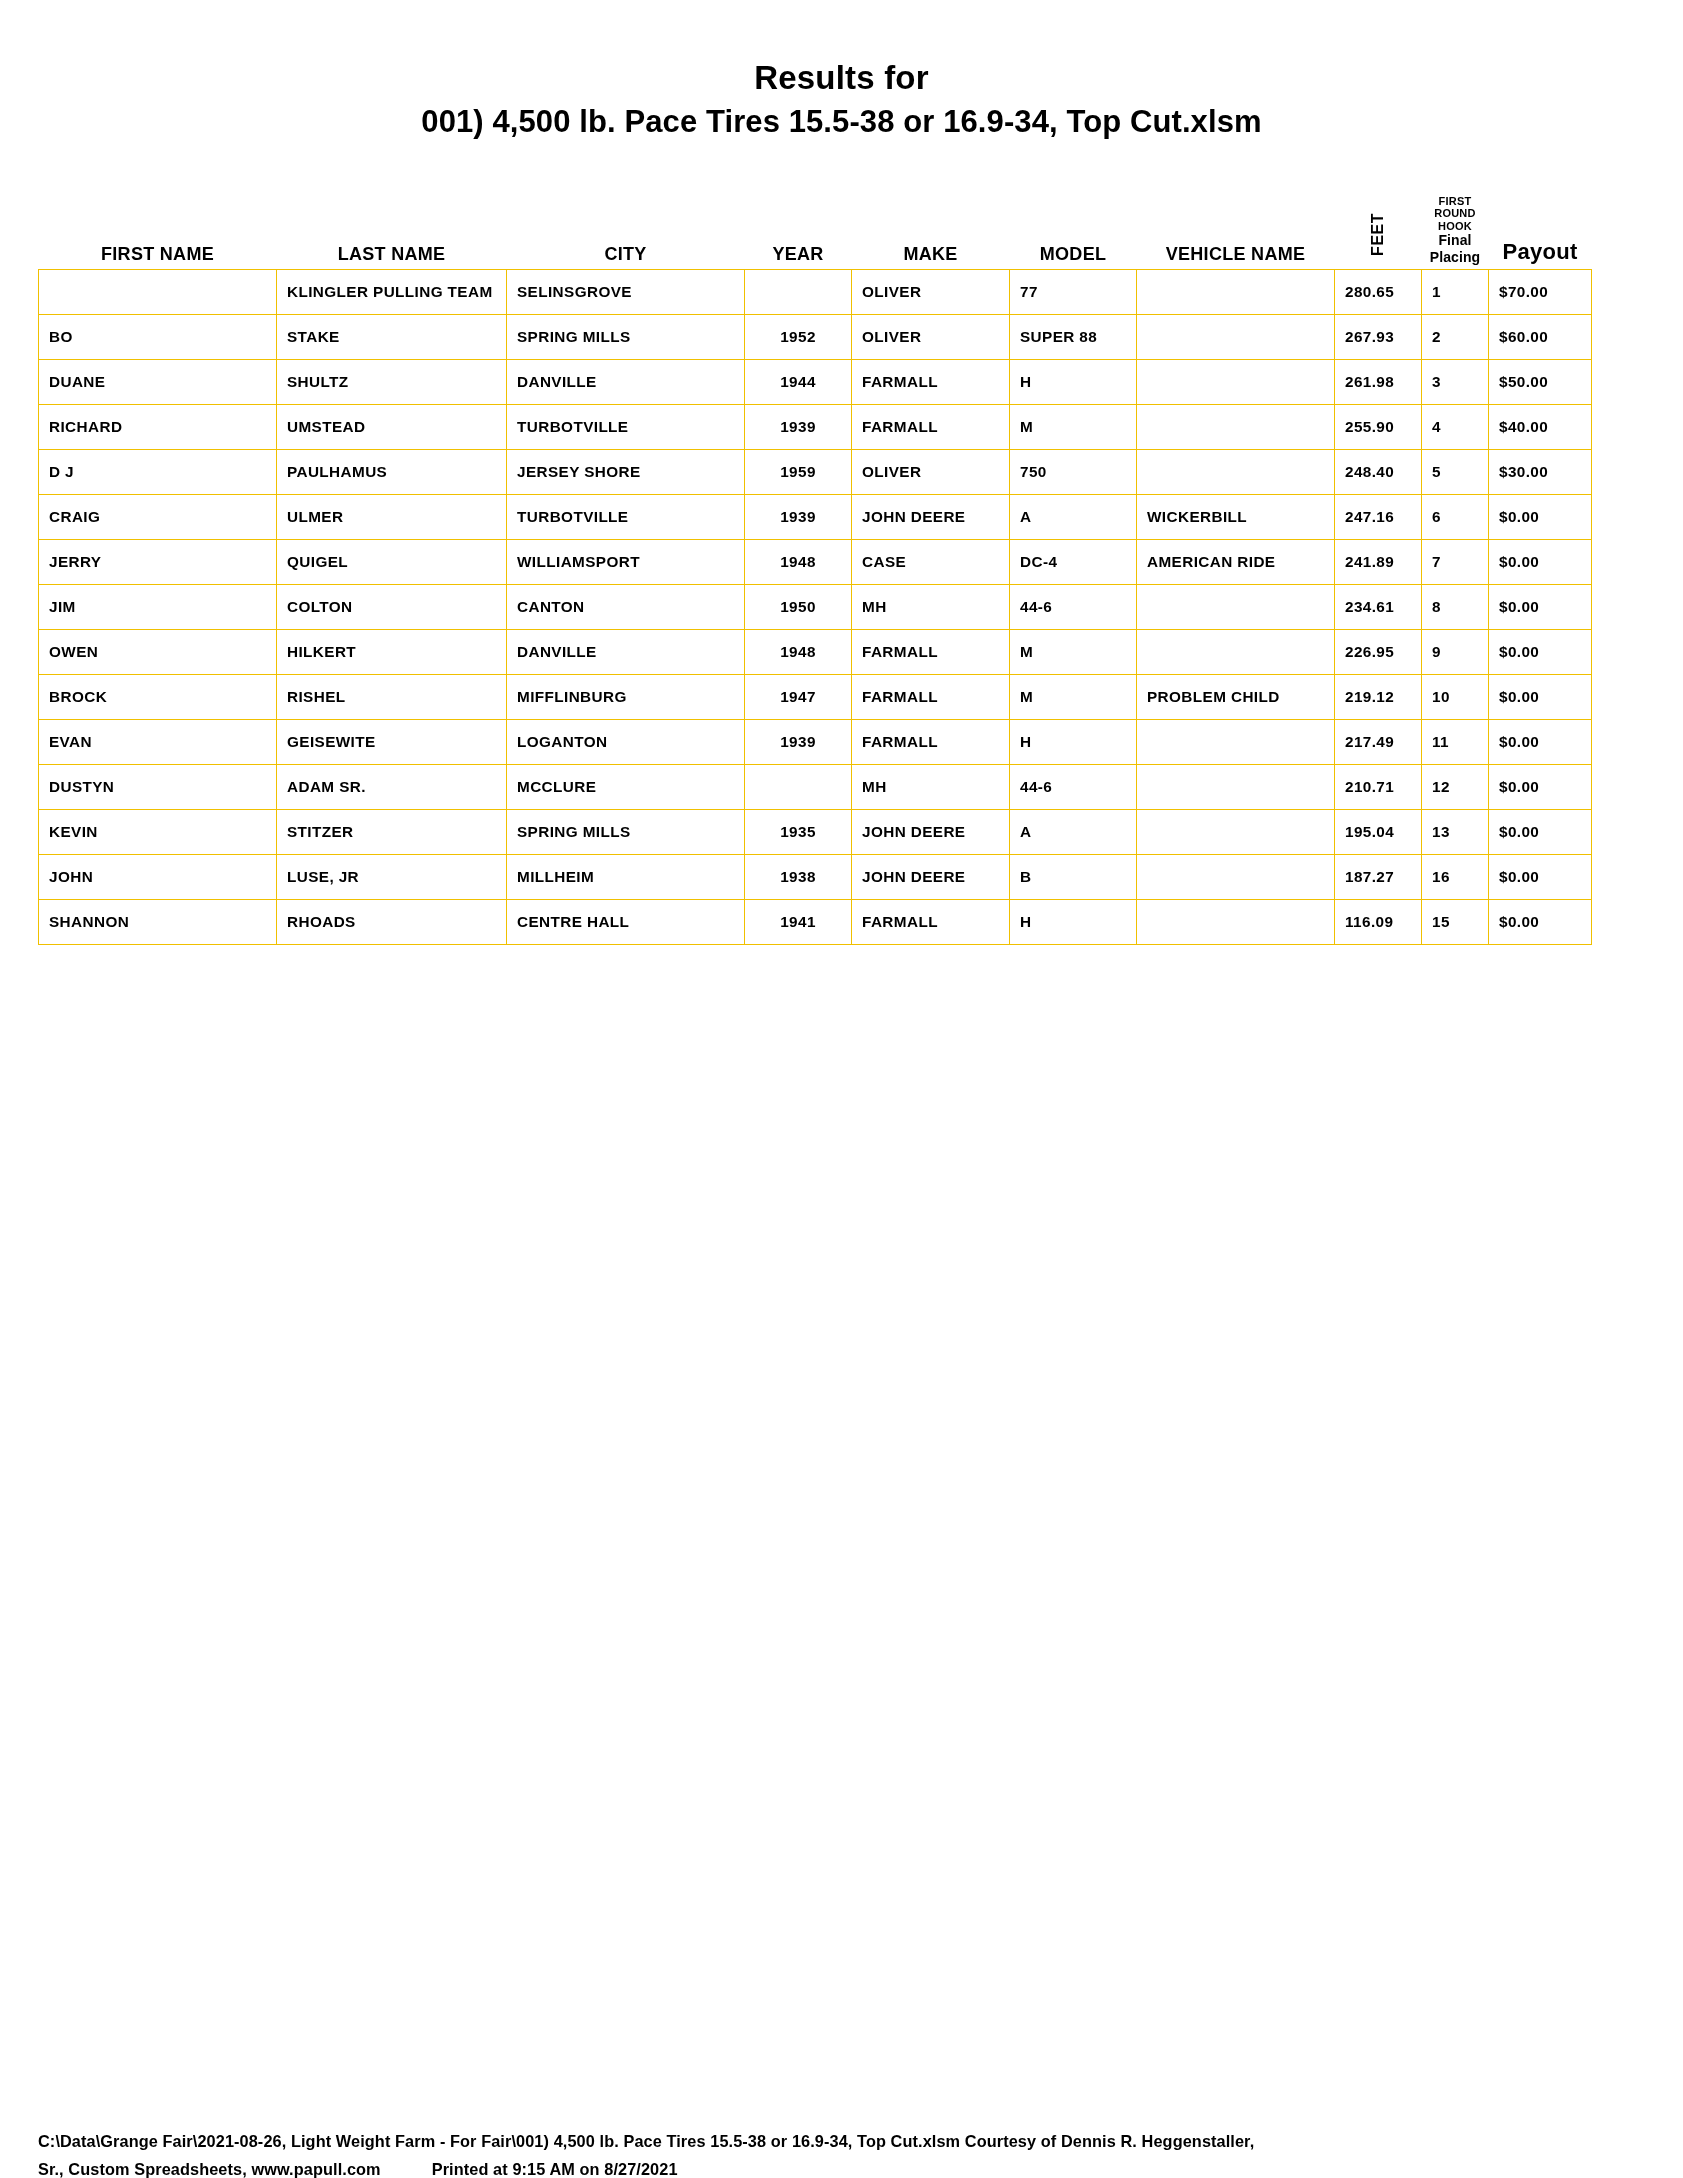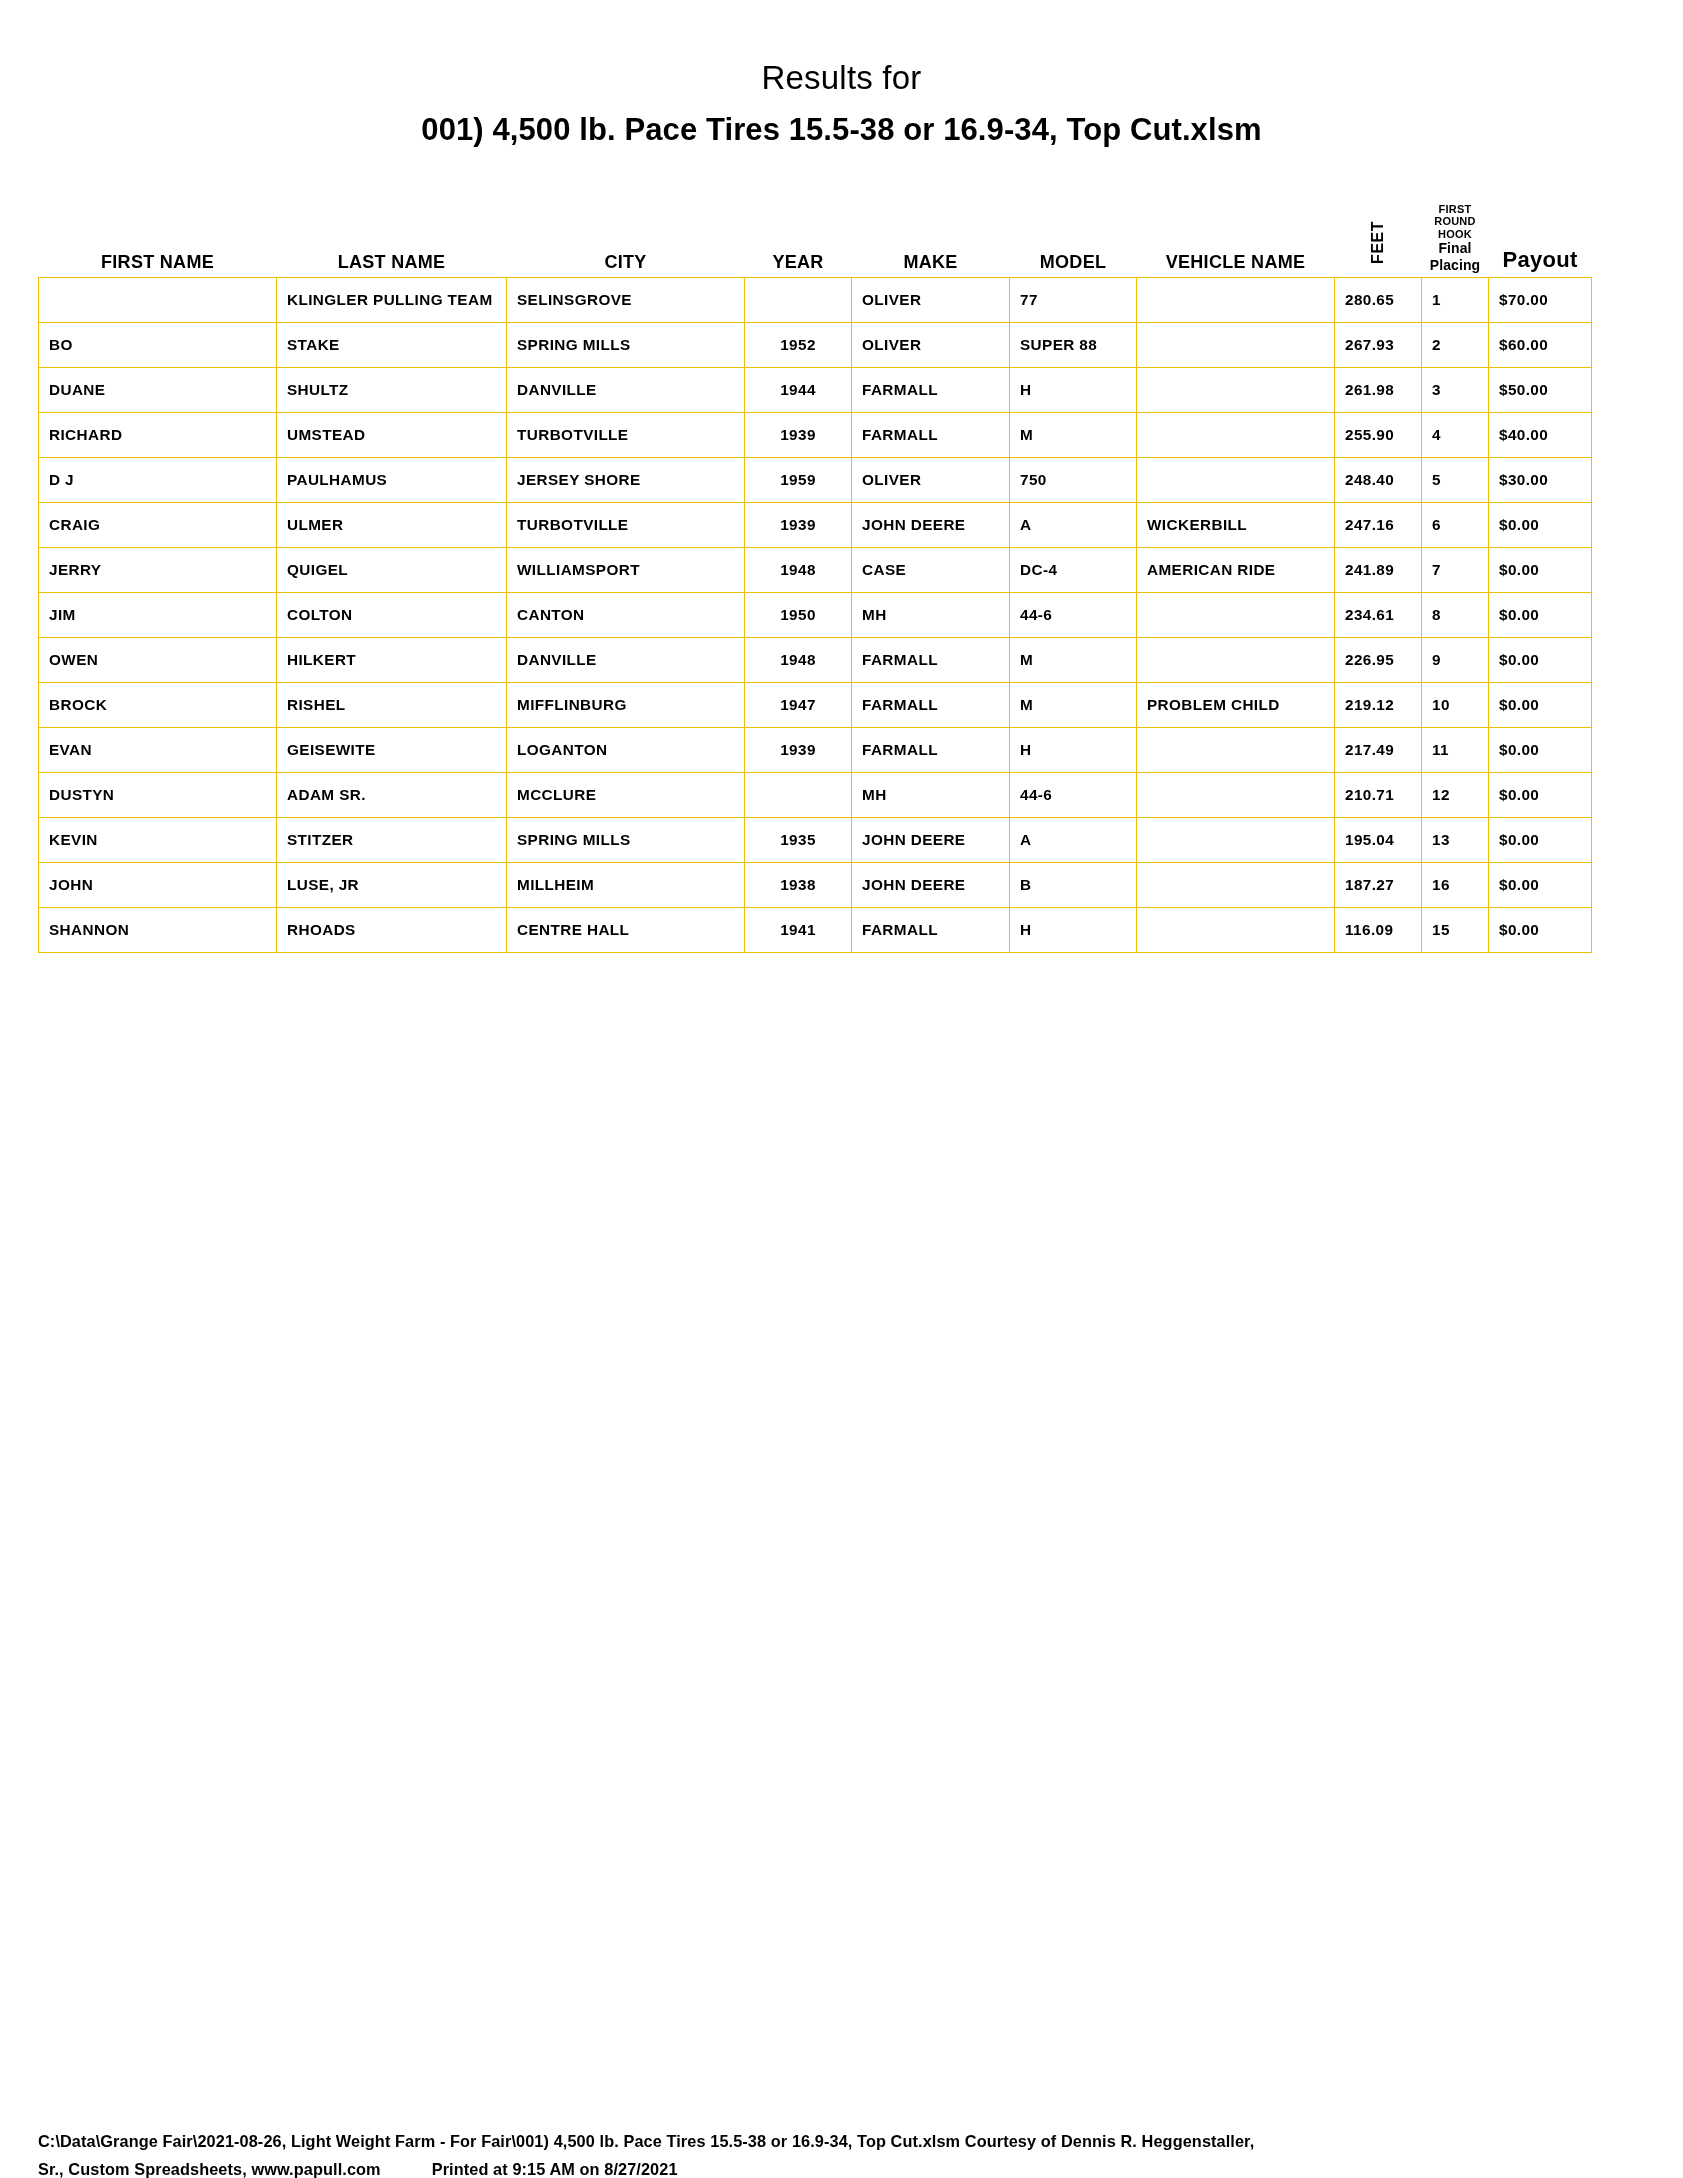--- a/index.html
+++ b/index.html
@@ -22,30 +22,30 @@
     box-sizing: border-box;
     padding: 0;
   }
   
   .title-block {
     text-align: center;
     margin-top: 57px;
   }
   .title-line1 {
     font-size: 33px;
-    font-weight: normal;
+    font-weight: bold;
     letter-spacing: 0.2px;
     line-height: 1.25;
   }
   .title-line2 {
     font-size: 31px;
     font-weight: bold;
     letter-spacing: 0.1px;
     line-height: 1.3;
-    margin-top: 12px;
+    margin-top: 4px;
   }
 
   
   .table-wrap {
     margin: 48px 38px 0 38px;
   }
   table.results {
     border-collapse: collapse;
     width: 1513px;
     table-layout: fixed;

